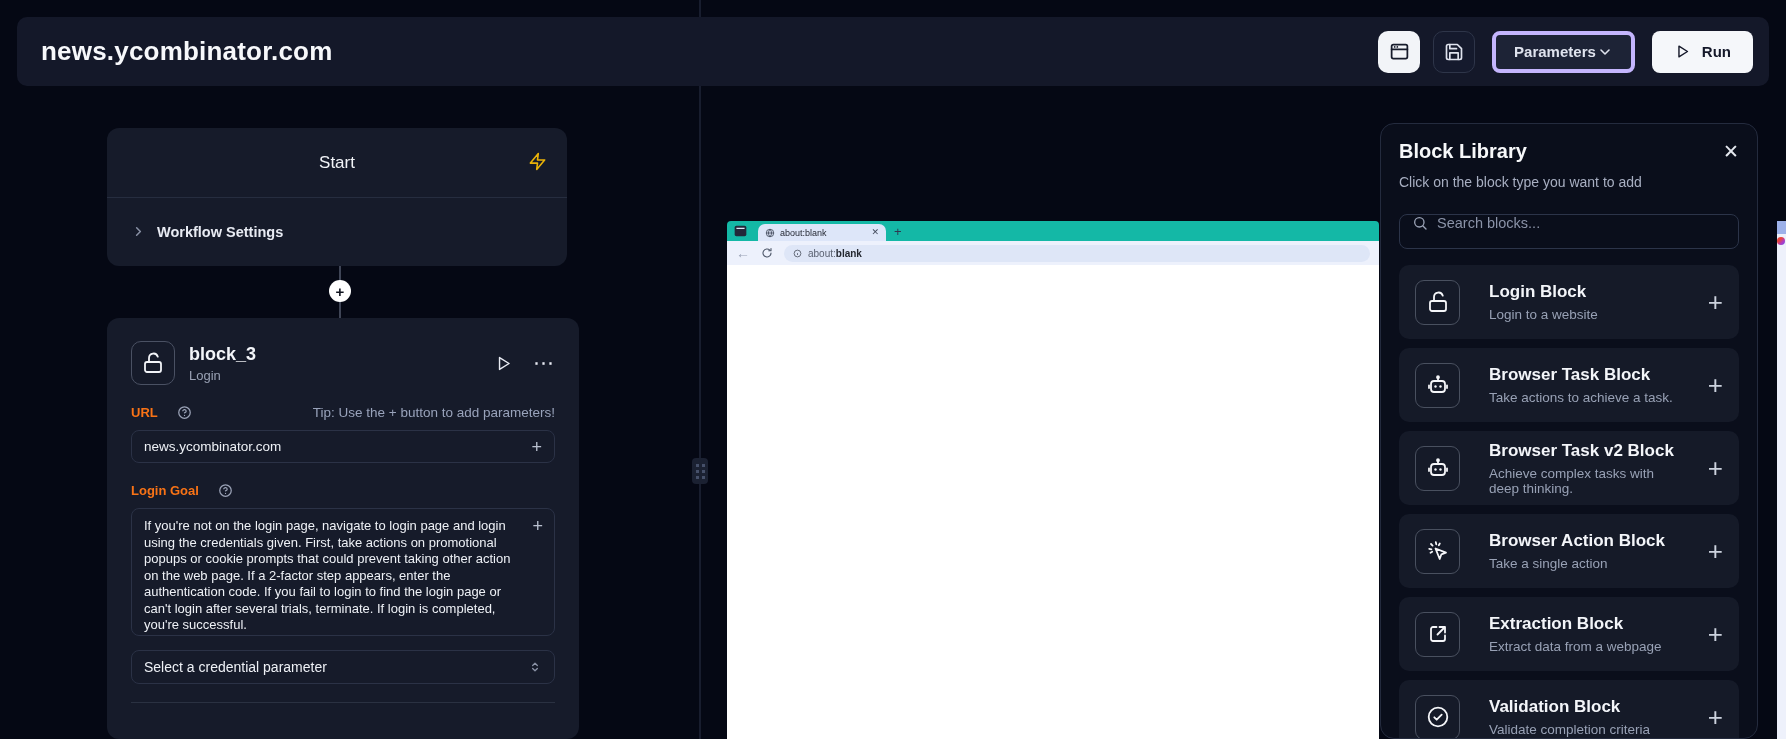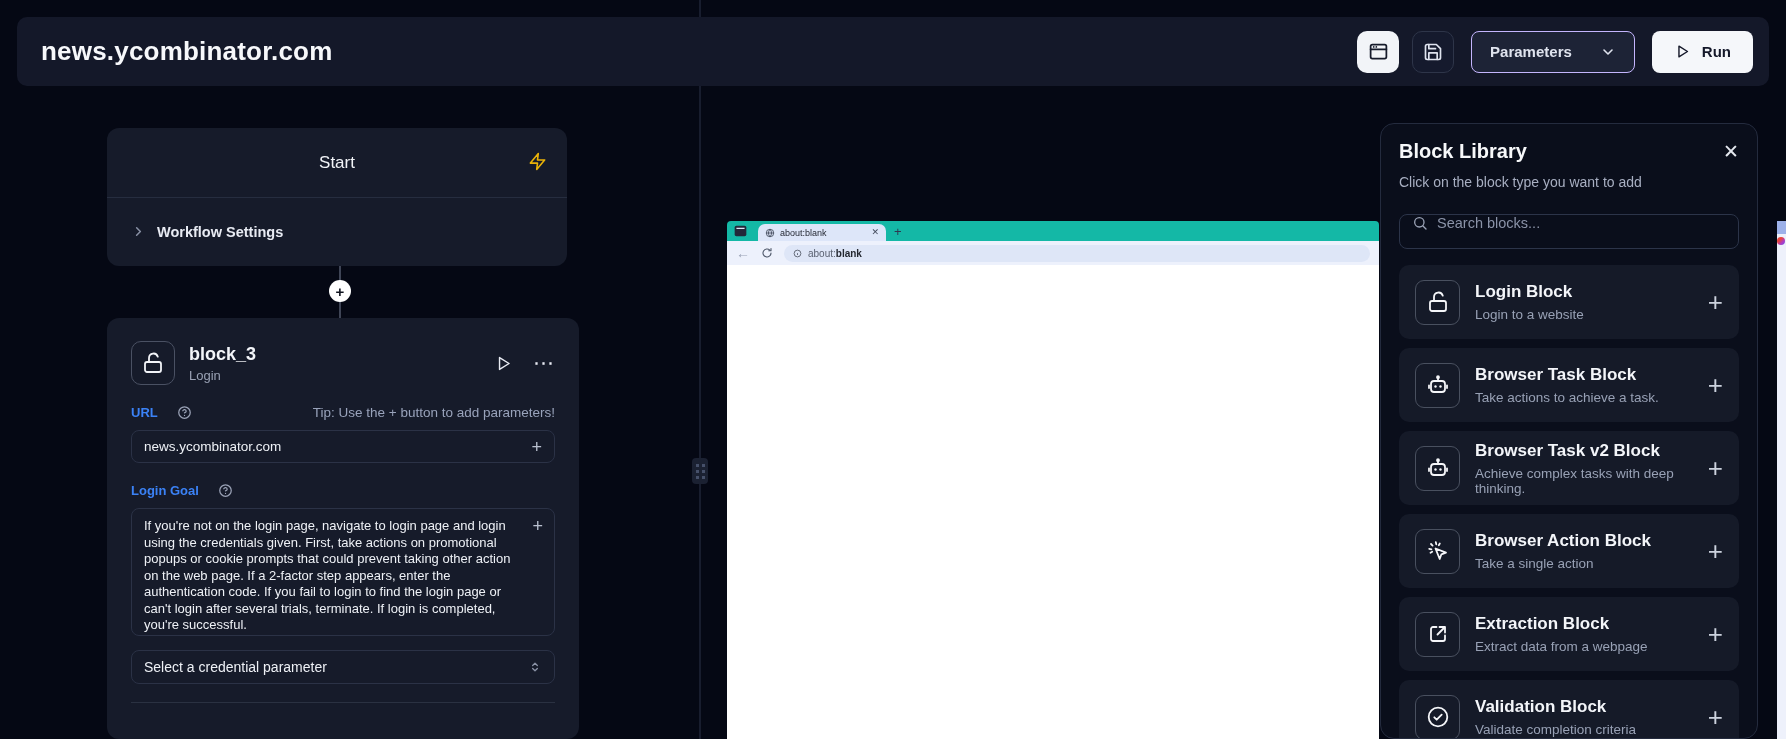--- a/index.html
+++ b/index.html
@@ -11,22 +11,22 @@
   .v-divider { position:absolute; left:699px; top:0; width:2px; height:739px; background:#181d2e; }
 
   
   .hdr { position:absolute; left:17px; top:17px; width:1752px; height:69px; background:#141829;
          border-radius:10px; display:flex; align-items:center; padding:0 16px 0 24px; }
   .hdr-title { color:#f7f8fb; font-size:26px; font-weight:700; letter-spacing:.2px; }
   .hdr-controls { margin-left:auto; display:flex; align-items:center; gap:13px; }
   .icon-btn { width:42px; height:42px; border-radius:10px; display:flex; align-items:center; justify-content:center; cursor:pointer; }
   .icon-btn.white { background:#f2f4f8; color:#161b2b; }
   .icon-btn.ghost { background:#151a2d; border:1px solid #2e3549; color:#dfe3ee; margin-right:4px; }
-  .params-btn { height:42px; border-radius:8px; background:#1d2336; border:1px solid #c4b5fd; color:#dfe3ee;
-                display:flex; align-items:center; gap:28px; padding:0 18px; font-size:15px; font-weight:700; cursor:pointer; margin-right:4px; }
+  .params-btn { height:42px; border-radius:8px; background:#1d2336; border:4px solid #c4b5fd; color:#dfe3ee;
+                display:flex; align-items:center; gap:1px; padding:0 18px; font-size:15px; font-weight:700; cursor:pointer; margin-right:4px; }
   .run-btn { height:42px; border-radius:8px; background:#f5f7fa; color:#141829; display:flex; align-items:center;
              gap:11px; padding:0 22px; font-size:15px; font-weight:700; cursor:pointer; }
   svg.ic { display:block; }
 
   
   .card { background:#161b2a; border-radius:12px; position:absolute; }
   .start-card { left:107px; top:128px; width:460px; height:138px; }
   .start-head { position:relative; height:70px; border-bottom:1px solid #262d3f; }
   .start-title { position:absolute; left:0; right:0; top:0; height:70px; display:flex; align-items:center; justify-content:center;
                  color:#f2f4f8; font-size:17px; font-weight:500; }
@@ -47,21 +47,21 @@
   .lb-iconbox { width:44px; height:44px; border-radius:10px; border:1.5px solid #4a5163; display:flex;
                 align-items:center; justify-content:center; color:#f2f4f8; }
   .lb-names { margin-left:14px; display:flex; flex-direction:column; gap:3px; }
   .lb-name { color:#f3f5f9; font-size:18px; font-weight:700; }
   .lb-type { color:#99a1b4; font-size:13px; }
   .lb-actions { margin-left:auto; display:flex; align-items:center; gap:20px; color:#e8ebf3; }
   .lb-actions .dots { font-size:21px; letter-spacing:1px; line-height:10px; cursor:pointer; }
   .lb-actions .play { cursor:pointer; }
 
   .field-row { display:flex; align-items:center; margin-top:20px; }
-  .field-label { display:flex; align-items:center; gap:19px; color:#3b82f6; font-size:13px; font-weight:700; }
+  .field-label { display:flex; align-items:center; gap:19px; color:#f97316; font-size:13px; font-weight:700; }
   .help { color:#9aa2b6; }
   .tip { margin-left:auto; color:#99a3bb; font-size:13.5px; }
   .text-input { margin-top:10px; height:33px; width:424px; border:1px solid #2b3246; border-radius:8px;
                 display:flex; align-items:center; padding:0 12px; }
   .text-input input { flex:1; background:transparent; border:0; outline:none; color:#eef1f6; font-size:13.5px;
                       font-family:"Liberation Sans", sans-serif; }
   .add-param { color:#b9c0cf; font-size:18px; font-weight:400; cursor:pointer; line-height:1; }
 
   .goal-wrap { position:relative; margin-top:10px; }
   .goal-area { width:424px; height:128px; border:1px solid #2b3246; border-radius:8px; background:transparent;
@@ -116,21 +116,21 @@
   .panel-close { color:#e6e9f0; font-size:19px; cursor:pointer; line-height:1; background:none; border:0;
                  font-family:"Liberation Sans", sans-serif; }
   .panel-sub { margin-top:9px; color:#a8afc2; font-size:14px; line-height:19px; }
   .search-box { margin-top:22px; height:35px; border:1px solid #2c3449; border-radius:8px; display:flex;
                 align-items:flex-start; padding:0 12px; gap:9px; color:#9aa2b5; }
   .search-box input { flex:1; background:transparent; border:0; outline:none; color:#dfe3ee; font-size:14.5px;
                       font-family:"Liberation Sans", sans-serif; }
   .search-box input::placeholder { color:#8b93a8; }
   .blocks { margin-top:16px; display:flex; flex-direction:column; gap:9px; }
   .block-item { height:74px; background:#151a28; border-radius:10px; display:flex; align-items:center;
-                padding:0 16px; gap:15px; cursor:pointer; flex:none; }
+                padding:0 16px; gap:29px; cursor:pointer; flex:none; }
   .bi-iconbox { width:45px; height:45px; border-radius:9px; border:1.4px solid #49505f; display:flex;
                 align-items:center; justify-content:center; color:#f5f6f9; flex:none; }
   .bi-text { display:flex; flex-direction:column; gap:5px; }
   .bi-title { color:#f3f5f9; font-size:17px; font-weight:700; }
   .bi-desc { color:#98a1b5; font-size:13.5px; }
   .bi-plus { margin-left:auto; color:#ccd2de; font-size:26px; font-weight:200; line-height:1; }
 </style>
 </head>
 <body>
 

